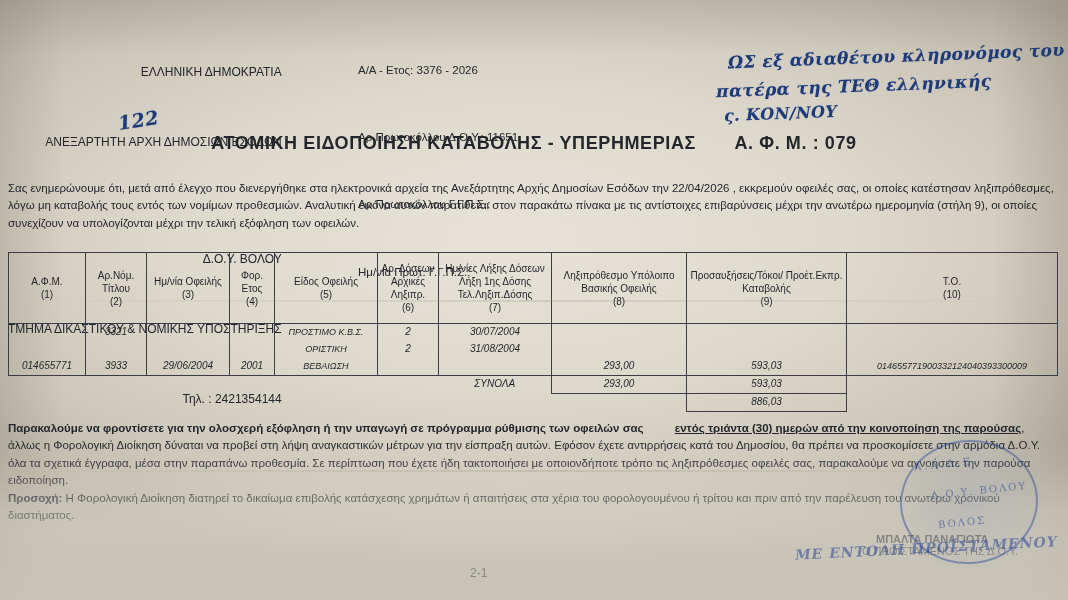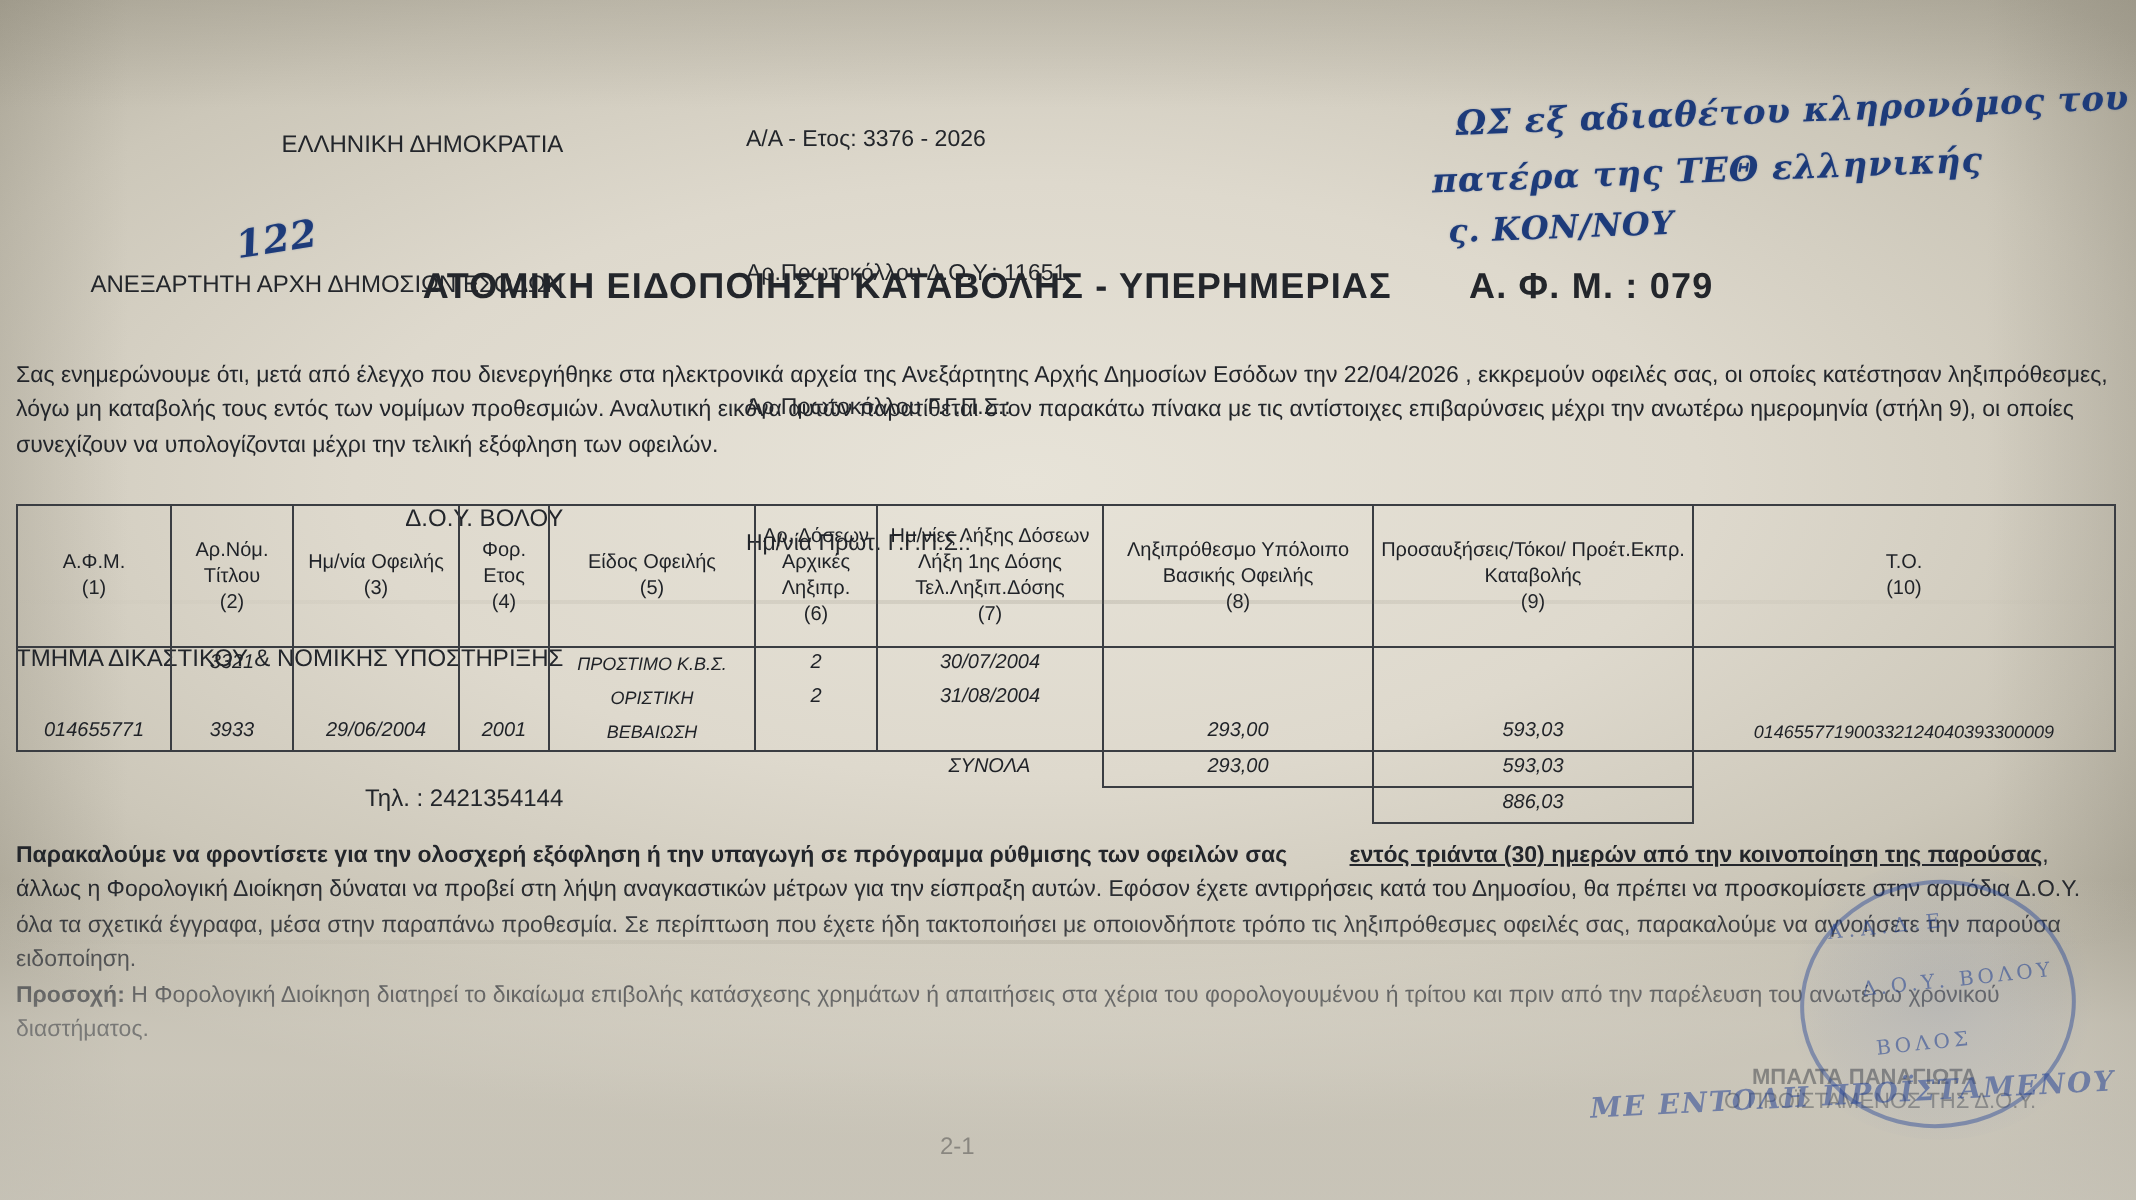--- a/index.html
+++ b/index.html
@@ -42,21 +42,21 @@
     color: #23262b;
     font-size: 11.5px;
     line-height: 1.28;
   }
   .abs { position: absolute; white-space: pre; }
   .b { font-weight: bold; }
   .u { text-decoration: underline; padding-left: 28px; }
 
   
   #hdr-left { left: 8px; top: 14px; font-size: 12px; line-height: 1.95; text-align: right; }
-  #hdr-mid  { left: 358px; top: 14px; font-size: 11.5px; line-height: 1.95; margin-left: 15px; }
+  #hdr-mid  { left: 358px; top: 14px; font-size: 11.5px; line-height: 1.95; }
   #hdr-right{ left: 692px; top: 10px; font-size: 10px; line-height: 1.6; }
 
   .hdr-line { display: block; }
 
   
   .hand {
     font-family: "DejaVu Serif", serif;
     color: #1d3b7a;
     font-style: italic;
     font-weight: bold;

